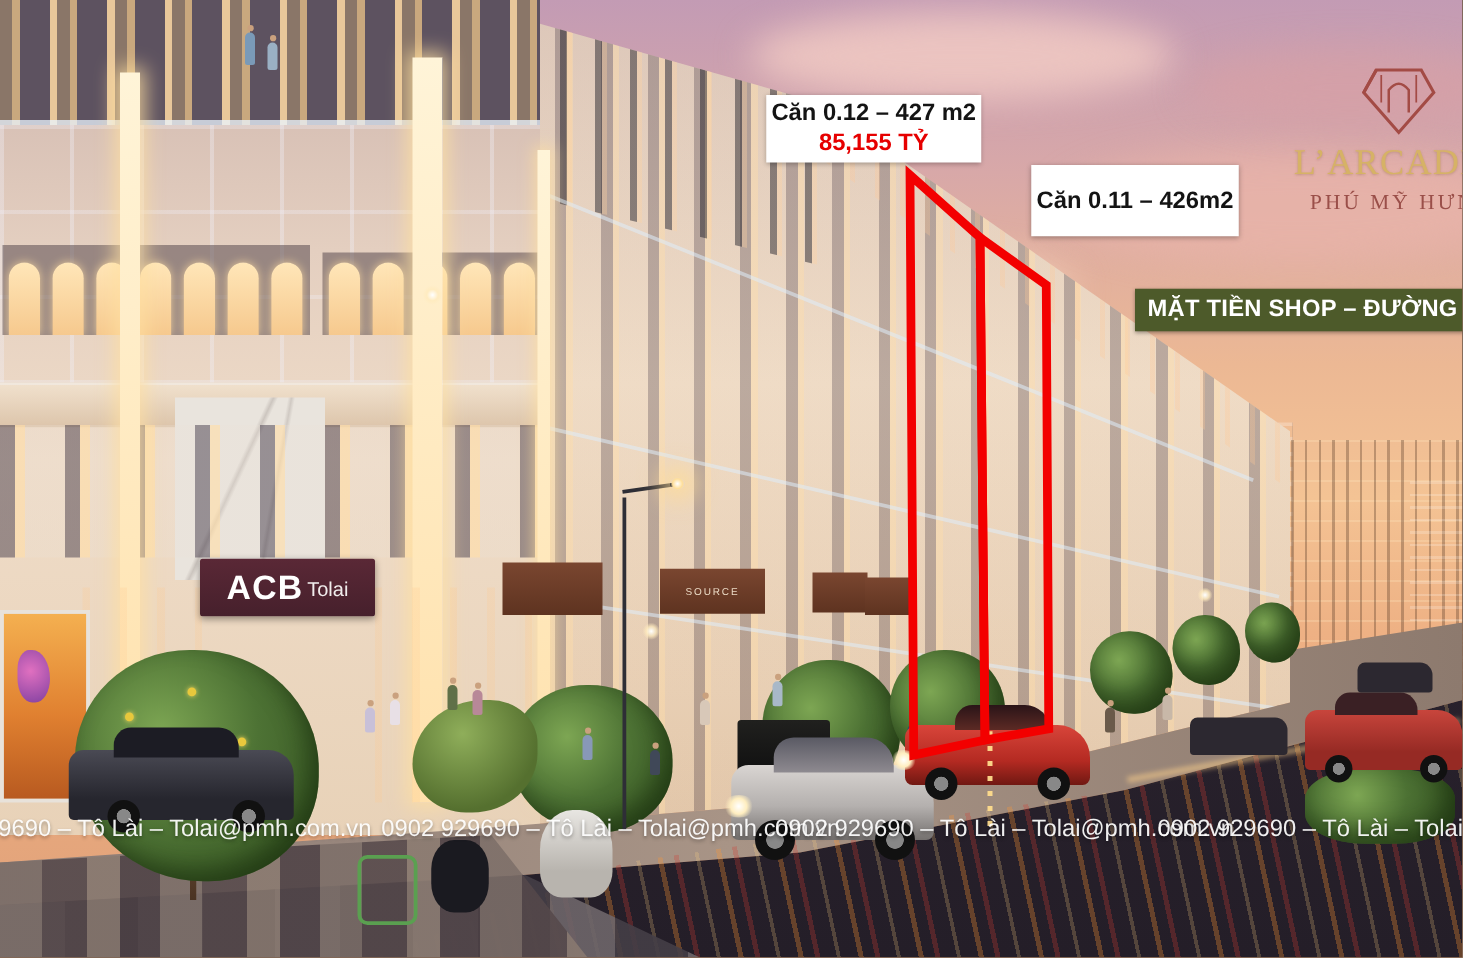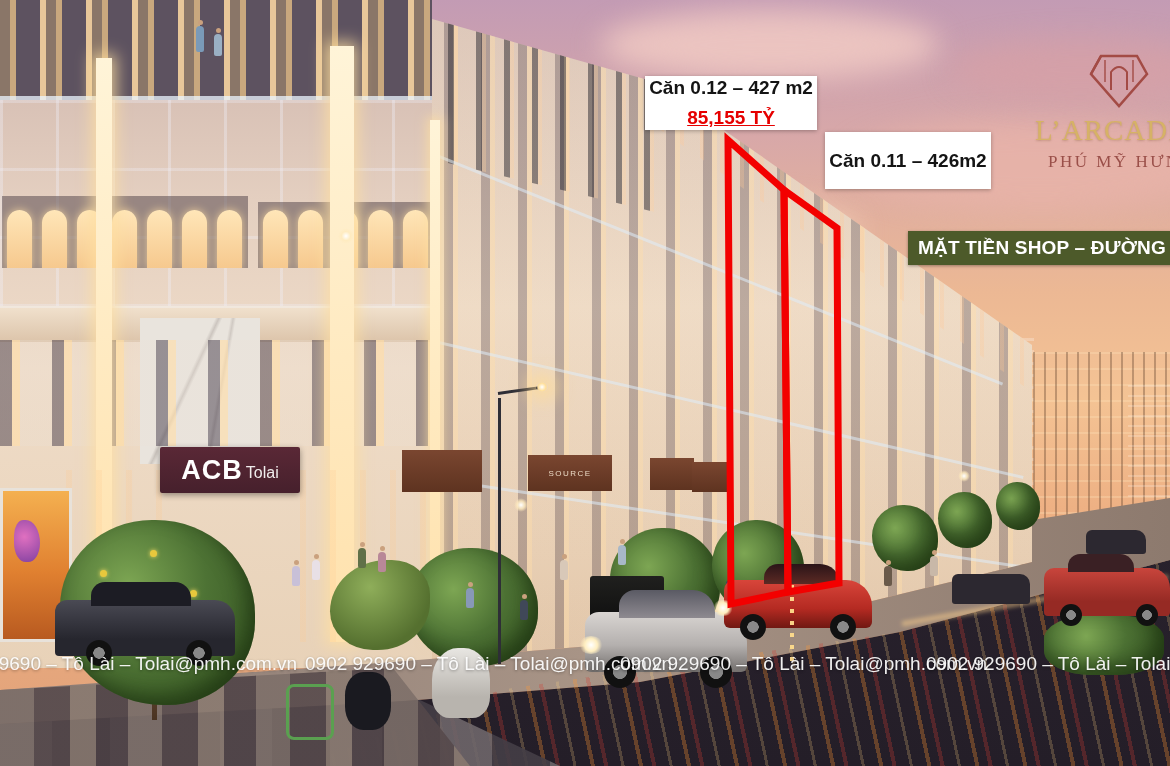--- a/index.html
+++ b/index.html
@@ -174,24 +174,24 @@
   .sparkle{border-radius:50%;background:radial-gradient(circle,#fff,rgba(255,235,190,.8) 40%,transparent 70%);}
   .stringlights{left:790px;top:585px;width:4px;height:78px;
     background:repeating-linear-gradient(180deg,rgba(255,220,140,.95) 0 4px,transparent 4px 12px);filter:blur(.4px);}
 
   
   svg.outlines{left:0;top:0;}
 
   
   .unit-label{background:#fff;text-align:center;box-shadow:0 1px 4px rgba(0,0,0,.3);
     display:flex;flex-direction:column;justify-content:center;line-height:24px;}
-  .ul1{left:645px;top:76px;width:172px;height:54px;justify-content:space-between;}
+  .ul1{left:613px;top:76px;width:172px;height:54px;}
   .ul2{left:825px;top:132px;width:166px;height:57px;}
   .unit-name{color:#141414;font-weight:bold;font-size:19px;}
-  .unit-price{color:#e60000;font-weight:bold;font-size:19px;text-decoration:underline;}
+  .unit-price{color:#e60000;font-weight:bold;font-size:19px;}
 
   .banner{left:908px;top:231px;height:34px;width:280px;background:#4d5a2a;
     display:flex;align-items:center;padding-left:10px;box-shadow:0 1px 3px rgba(0,0,0,.35);}
   .banner-text{color:#fff;font-weight:bold;font-size:19px;white-space:nowrap;letter-spacing:.2px;}
 
   
   .logo-title{left:1035px;top:114px;font-family:"Liberation Serif",serif;font-size:29px;
     color:#d6b266;letter-spacing:1px;white-space:nowrap;text-shadow:0 1px 2px rgba(120,80,40,.3);}
   .logo-sub{left:1048px;top:152px;font-family:"Liberation Serif",serif;font-size:17px;
     color:#9a4f49;letter-spacing:2.5px;white-space:nowrap;}

